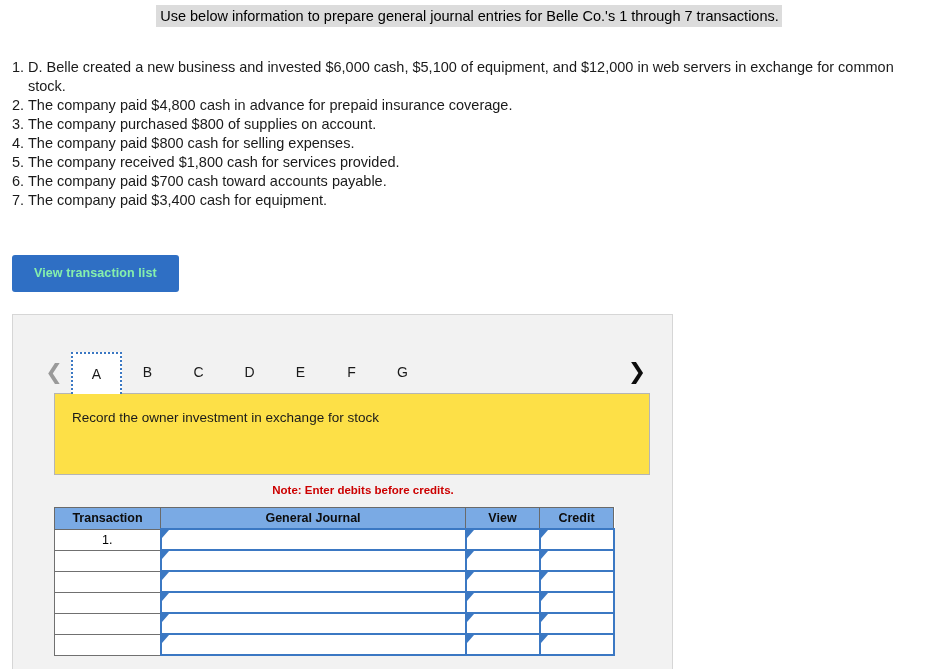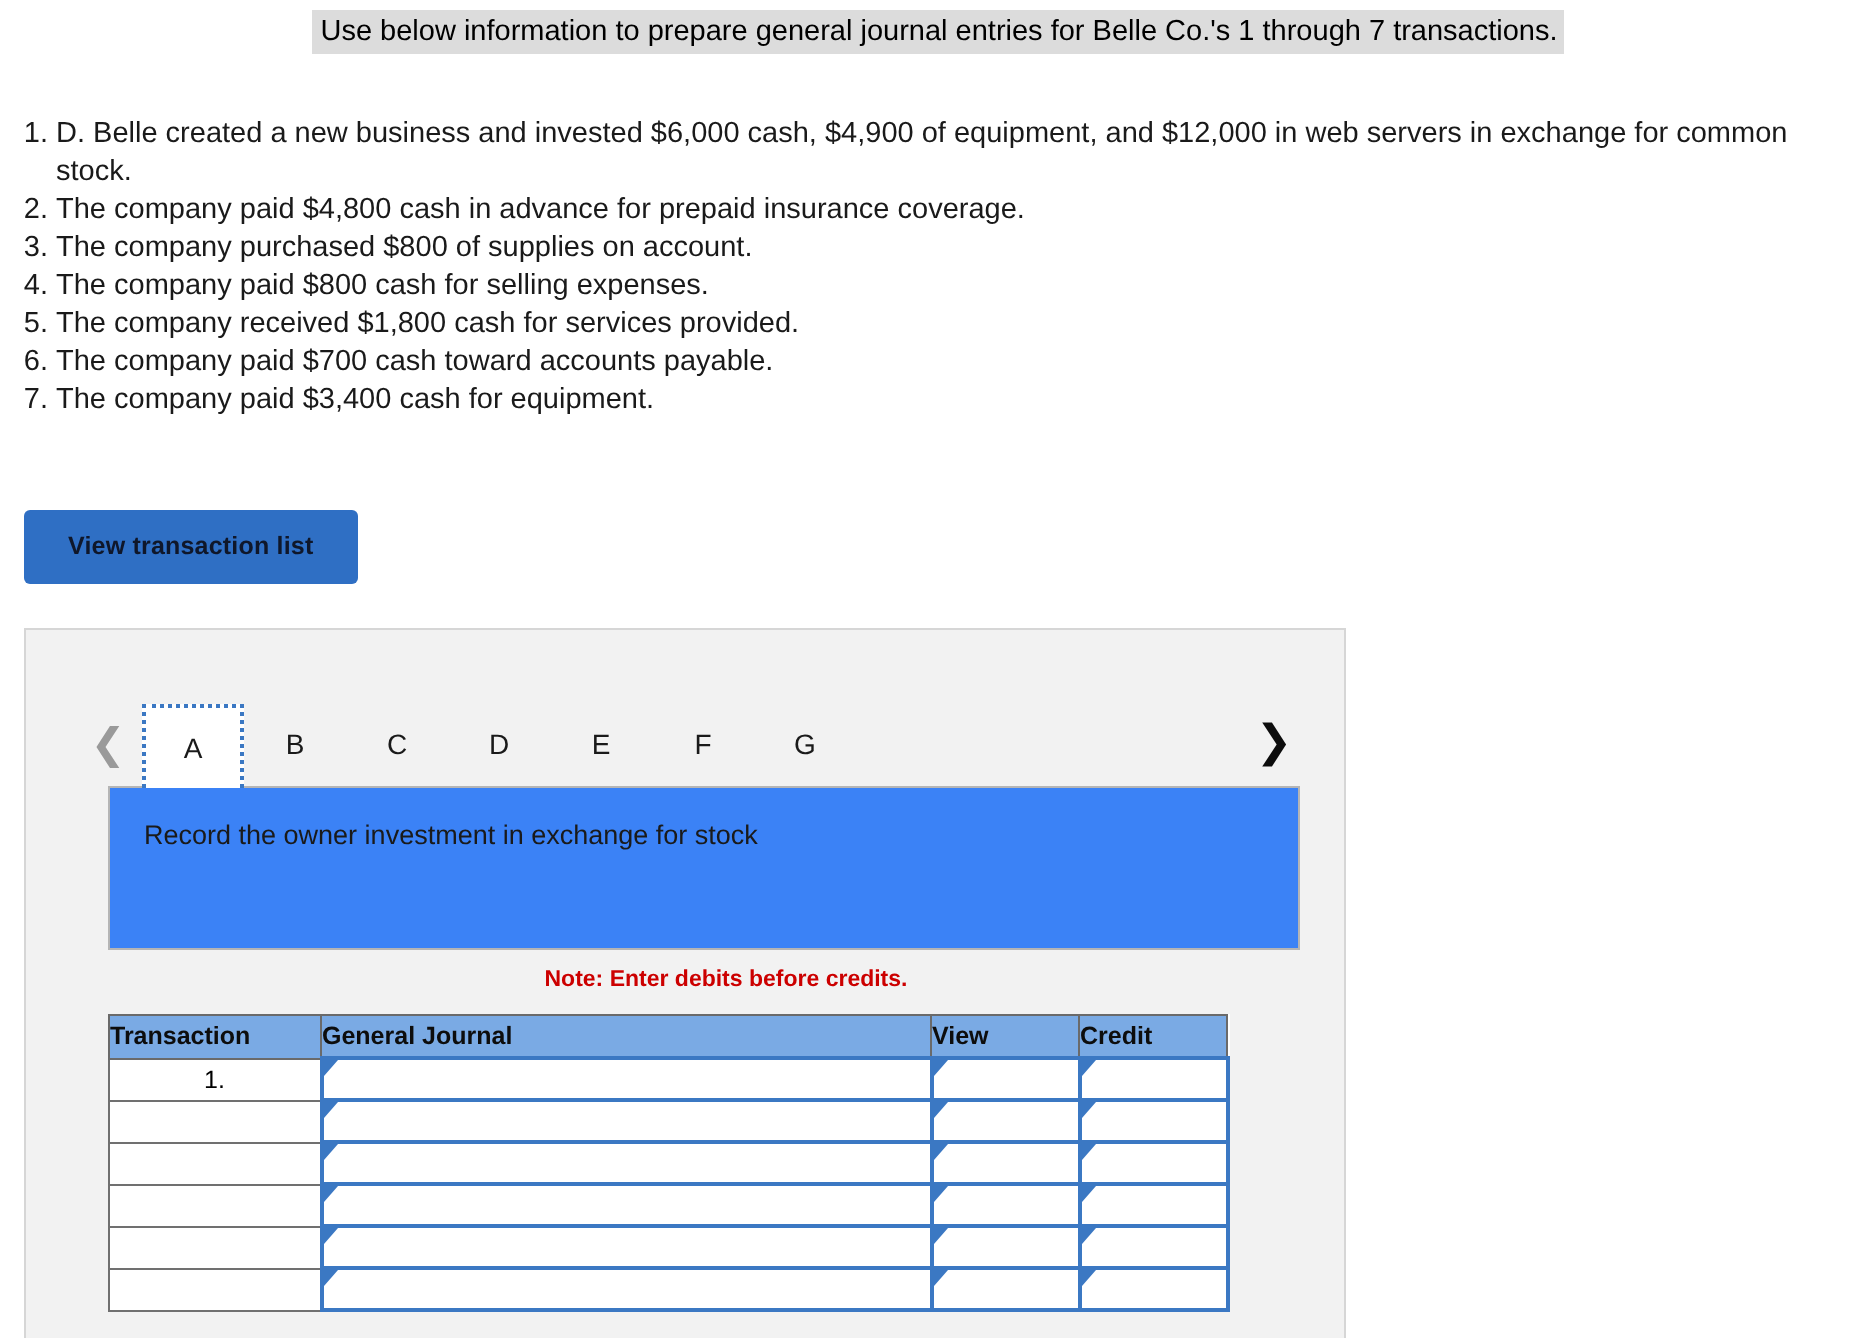--- a/index.html
+++ b/index.html
@@ -61,21 +61,21 @@
   }
 
   
   .btn-wrap {
     margin-top: 45px;
     padding-left: 12px;
   }
   .btn-primary {
     display: inline-block;
     background: #2f6fc4;
-    color: #0f172a;
+    color: #86efac;
     font-size: 12.5px;
     font-weight: bold;
     border: none;
     border-radius: 3px;
     padding: 11px 22px 12px 22px;
     cursor: pointer;
     letter-spacing: 0.1px;
     font-family: "Liberation Sans", sans-serif;
   }
 
@@ -134,21 +134,21 @@
     background: #ffffff;
     border: 2px dotted #3b78c3;
     border-bottom: none;
     height: 42px;
     margin-bottom: -2px;
   }
 
   
   .prompt-box {
     margin: 0 22px 0 41px;
-    background: #3b82f6;
+    background: #fde047;
     border: 1px solid #b5b5b5;
     height: 82px;
     box-sizing: border-box;
     padding: 16px 0 0 17px;
     font-size: 13.5px;
     color: #1a1a1a;
   }
 
   .note {
     margin: 9px 0 0 41px;
@@ -167,21 +167,21 @@
     background: #ffffff;
   }
   .jtable th {
     background: #7aaae4;
     border: 1px solid #6a6a6a;
     font-size: 12.5px;
     font-weight: bold;
     color: #0d0d0d;
     height: 18px;
     padding: 1px 0;
-    text-align: left;
+    text-align: center;
   }
   .col-txn   { width: 106px; }
   .col-gj    { width: 305px; }
   .col-debit { width: 74px; }
   .col-cred  { width: 74px; }
 
   .jtable td {
     border: 1px solid #707070;
     height: 19px;
     padding: 0;
@@ -213,21 +213,21 @@
 </head>
 <body>
 
 <div class="banner">
   <span class="banner-text">Use below information to prepare general journal entries for Belle Co.'s 1 through 7 transactions.</span>
 </div>
 
 <ol class="txn-list">
   <li class="txn-item">
     <span class="txn-num">1.</span>
-    <span class="txn-text">D. Belle created a new business and invested $6,000 cash, $4,900 of equipment, and $12,000 in web servers in exchange for common stock.</span>
+    <span class="txn-text">D. Belle created a new business and invested $6,000 cash, $5,100 of equipment, and $12,000 in web servers in exchange for common stock.</span>
   </li>
   <li class="txn-item">
     <span class="txn-num">2.</span>
     <span class="txn-text">The company paid $4,800 cash in advance for prepaid insurance coverage.</span>
   </li>
   <li class="txn-item">
     <span class="txn-num">3.</span>
     <span class="txn-text">The company purchased $800 of supplies on account.</span>
   </li>
   <li class="txn-item">

